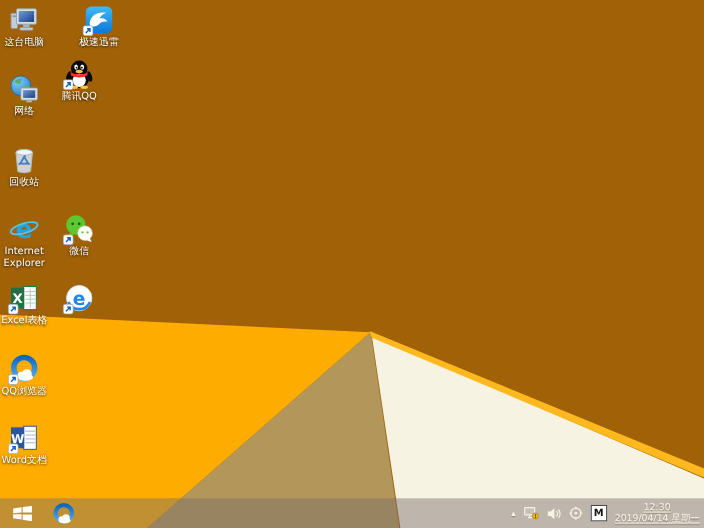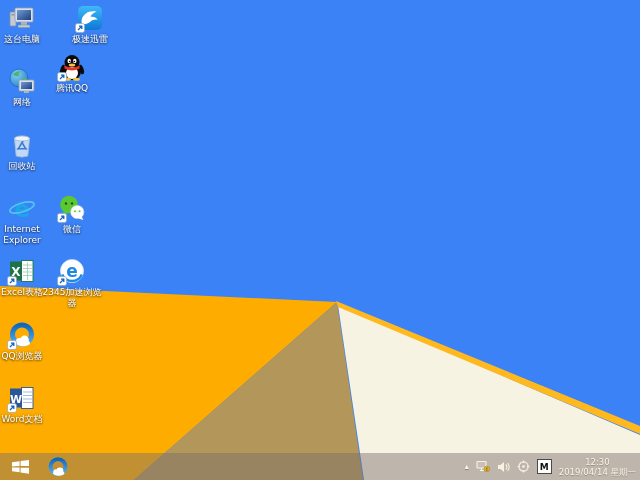--- a/index.html
+++ b/index.html
@@ -27,26 +27,26 @@
     position:absolute;left:0;top:453px;width:640px;height:27px;
     background:rgba(122,112,108,.46);display:flex;align-items:center;
   }
   .start-btn{margin-left:9px;width:22px;height:17px;display:flex;align-items:center;justify-content:center;}
   .tb-pinned{margin-left:15px;width:23px;height:23px;display:flex;align-items:center;justify-content:center;}
   .tray{margin-left:auto;display:flex;align-items:center;gap:7px;padding-right:4px;}
   .tray-arrow{color:#FBF5E3;font-size:8px;line-height:8px;text-shadow:0 1px 1px rgba(0,0,0,.3);}
   .m-box{width:13px;height:13px;background:#fff;border:1px solid #4a4a4a;color:#111;
     font-size:9px;font-weight:bold;display:flex;align-items:center;justify-content:center;box-sizing:content-box;}
   .clock{text-align:center;color:#FBF5E3;font-size:8.5px;line-height:10px;white-space:nowrap;
-    text-shadow:0 1px 1px rgba(0,0,0,.25);}
+    text-shadow:0 1px 1px rgba(0,0,0,.25);text-decoration:underline;}
 </style>
 </head>
 <body>
 
-<div class="screen" style="background: #3b82f6;">
+<div class="screen" style="background: #a16207;">
 
   <svg width="0" height="0" style="position:absolute">
     <defs>
       <linearGradient id="g-screen" x1="0" y1="0" x2="1" y2="1">
         <stop offset="0" stop-color="#6f9bd6"></stop>
           <stop offset="1" stop-color="#1d3f7e"></stop>
       </linearGradient>
       <linearGradient id="g-xl" x1="0" y1="0" x2="0" y2="1">
         <stop offset="0" stop-color="#3fb9f6"></stop>
           <stop offset="1" stop-color="#0e78d6"></stop>
@@ -203,21 +203,20 @@
       <svg width="28" height="28" viewBox="0 0 28 28">
         <circle cx="14" cy="14" r="11.5" fill="#fff" stroke="#cfe4f7" stroke-width="0.8"></circle>
         <path d="M4.2,17.5 A10.6,10.6 0 0 0 23.8,17.5" fill="none" stroke="#1E88E5" stroke-width="2.4"></path>
         <text x="14" y="20" text-anchor="middle" font-size="17" font-weight="bold" fill="#1E88E5" font-family="DejaVu Sans, sans-serif">e</text>
       </svg>
       <svg class="sc-overlay" viewBox="0 0 10 10">
         <rect x="0.5" y="0.5" width="9" height="9" rx="2" fill="#fff" stroke="#8fa4b8" stroke-width="0.7"></rect>
         <path d="M3,7 L6.6,3.4 M6.8,6 V3.2 H4" stroke="#1565C0" stroke-width="1.3" fill="none"></path>
       </svg>
     </div>
-    <div class="icon-label">2345加速浏览器</div>
   </div>
 
   <div class="icon-cell" style="left:-8px;top:320px">
     <div class="icon-box">
       <svg width="28" height="28" viewBox="0 0 28 28">
         <circle cx="14" cy="13.5" r="9.5" fill="none" stroke="url(#g-qbr)" stroke-width="5"></circle>
         <circle cx="11.5" cy="20.5" r="3.6" fill="#fff"></circle>
         <circle cx="16.5" cy="19" r="4.4" fill="#fff"></circle>
         <ellipse cx="15" cy="22" rx="7" ry="3.2" fill="#fff"></ellipse>
       </svg>

